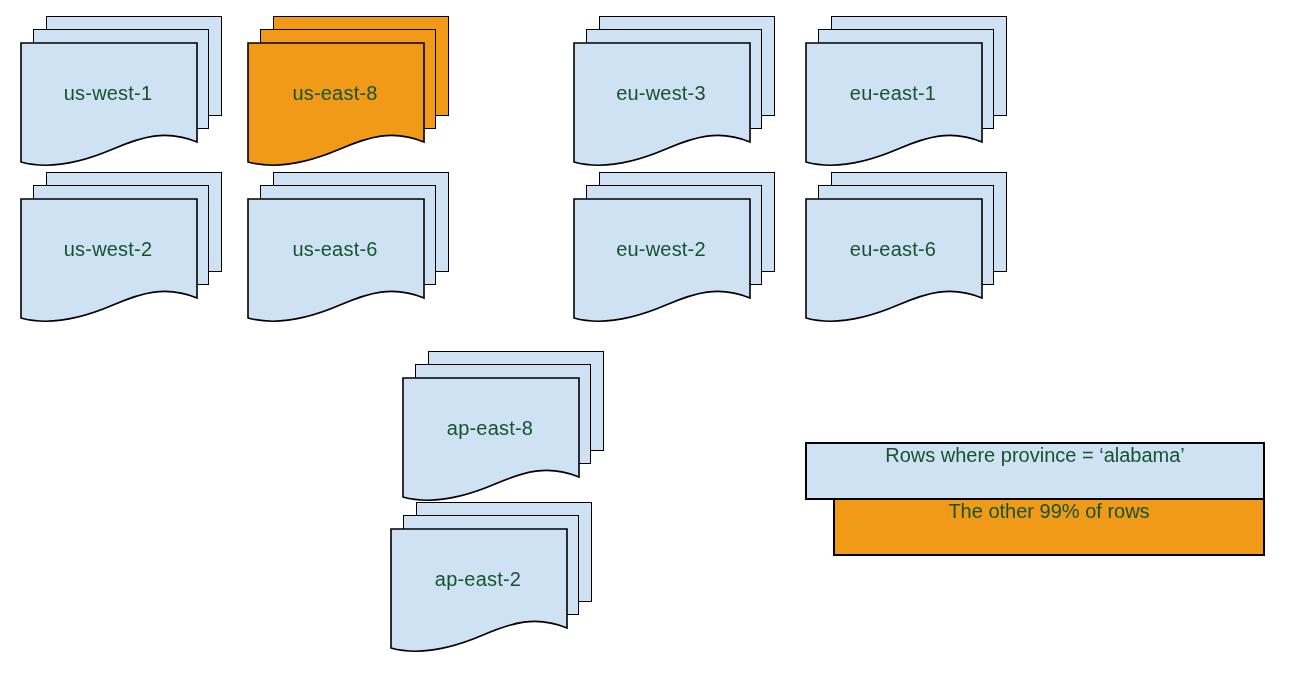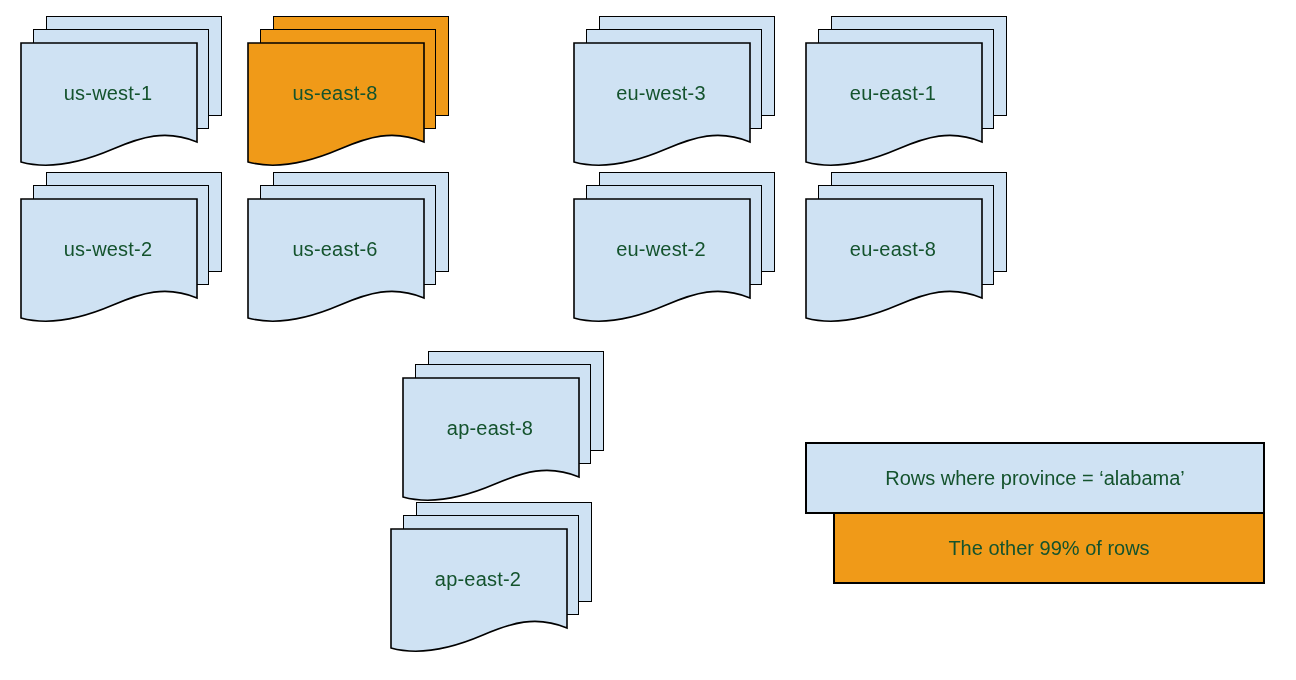--- a/index.html
+++ b/index.html
@@ -24,22 +24,22 @@
   .front-svg{position:absolute;left:0;top:26px;display:block;}
   .front-svg .doc{fill:var(--fill);stroke:var(--stroke);stroke-width:1.6;}
   .stack .label{
     position:absolute;left:0;top:26px;width:176px;height:102px;
     display:flex;align-items:center;justify-content:center;
     font-size:20px;letter-spacing:0.2px;
   }
   
   .legend{position:absolute;left:805px;top:442px;width:460px;}
   .legend-row{
-    box-sizing:border-box;height:72px;border:2px solid var(--stroke);
-    display:flex;align-items:center;justify-content:center;font-size:20px;
+    box-sizing:border-box;height:58px;border:2px solid var(--stroke);
+    display:flex;justify-content:center;font-size:20px;
   }
   .legend-row.blue{background:var(--region-blue);}
   .legend-row.orange{background:var(--region-orange);margin-top:-2px;margin-left:28px;}
 </style>
 </head>
 <body>
 
 <div id="canvas">
 
   <div class="stack" style="left:20px;top:16px">
@@ -104,21 +104,21 @@
     </svg>
     <div class="label">eu-west-2</div>
   </div>
 
   <div class="stack" style="left:805px;top:172px">
     <div class="card back2"></div>
     <div class="card back1"></div>
     <svg class="front-svg" width="178" height="130" viewBox="0 0 178 130">
       <path class="doc" d="M1 1 H177 V100 C146 87 121 95 93 107 C65 119 30 128 1 120 Z"></path>
     </svg>
-    <div class="label">eu-east-8</div>
+    <div class="label">eu-east-6</div>
   </div>
 
   <div class="stack" style="left:402px;top:351px">
     <div class="card back2"></div>
     <div class="card back1"></div>
     <svg class="front-svg" width="178" height="130" viewBox="0 0 178 130">
       <path class="doc" d="M1 1 H177 V100 C146 87 121 95 93 107 C65 119 30 128 1 120 Z"></path>
     </svg>
     <div class="label">ap-east-8</div>
   </div>

